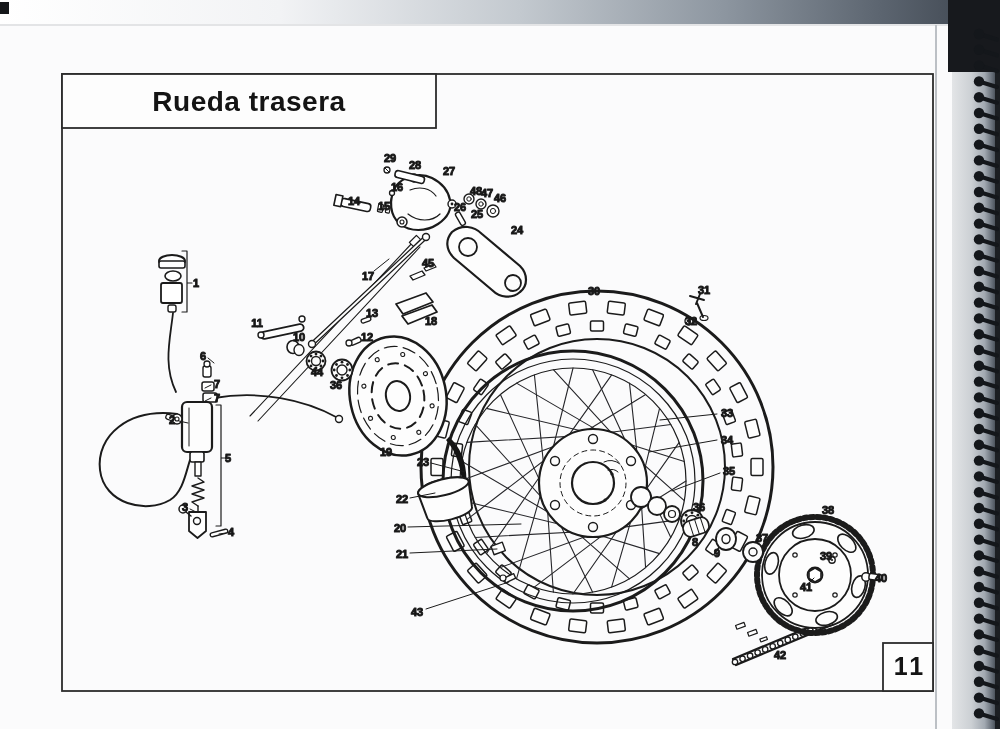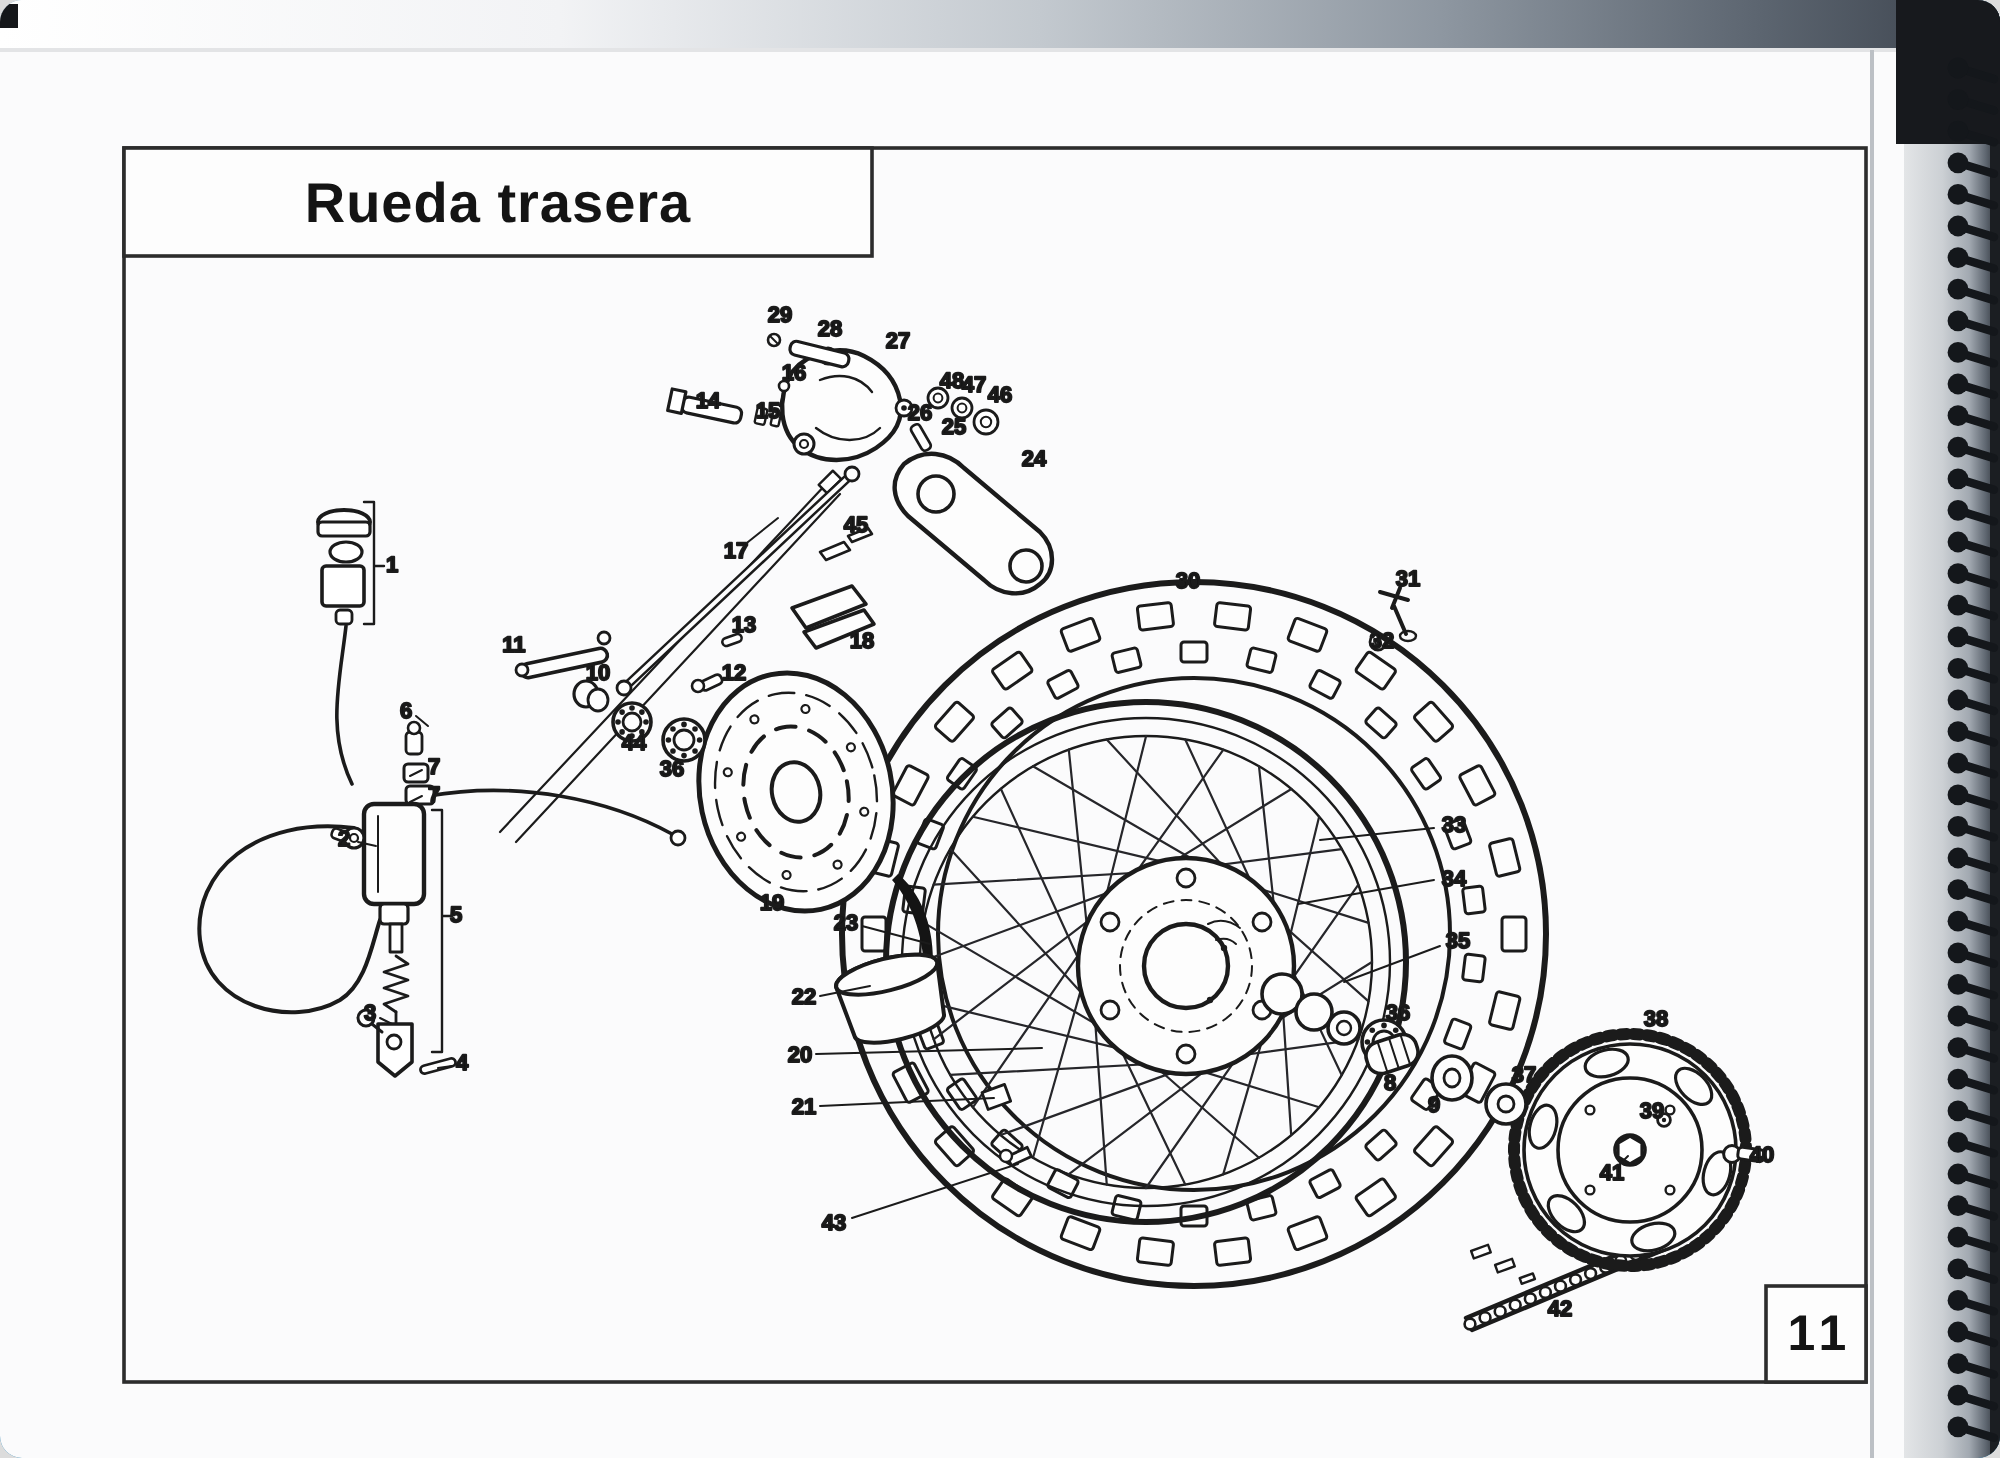--- a/index.html
+++ b/index.html
@@ -1,17 +1,17 @@
 <!DOCTYPE html>
 <html><head>
 <meta charset="utf-8">
 <style>
   html,body{margin:0;padding:0;background:#dcdcdc;}
   .stage{position:relative;width:1000px;height:729px;overflow:hidden;background:#0369a1;
-         font-family:"Liberation Sans",sans-serif;border-radius:11px;}
+         font-family:"Liberation Sans",sans-serif;}
   .stage svg{position:absolute;left:0;top:0;display:block;}
   text{font-family:"Liberation Sans",sans-serif;fill:#141414;}
   .part-label{font-size:11px;font-weight:700;}
   .title-text{font-size:28px;font-weight:700;letter-spacing:.5px;}
   .pagenum-text{font-size:25px;font-weight:700;letter-spacing:3px;}
   .ink{stroke:#1b1b1b;fill:none;}
 </style>
 </head>
 <body>
 

